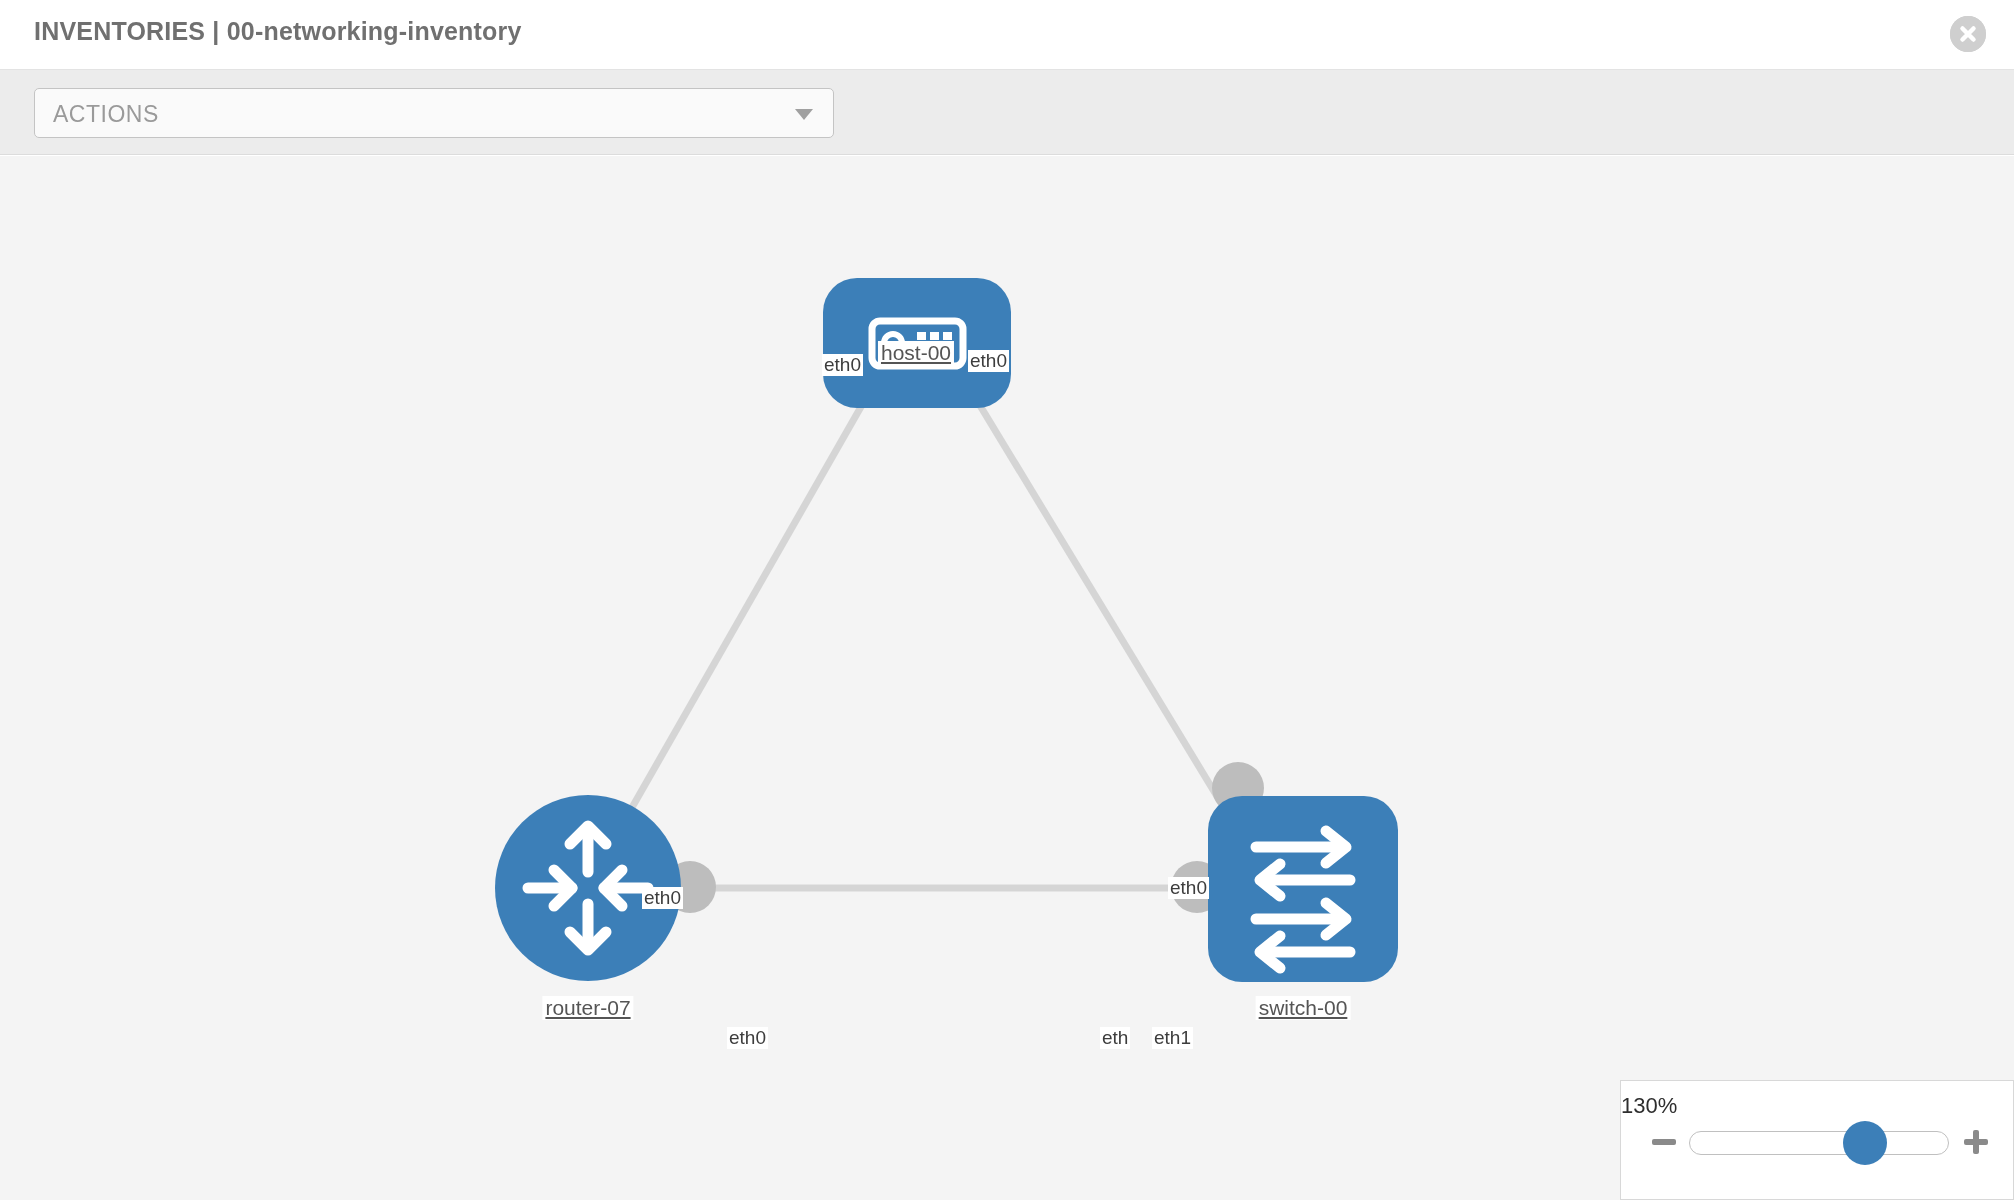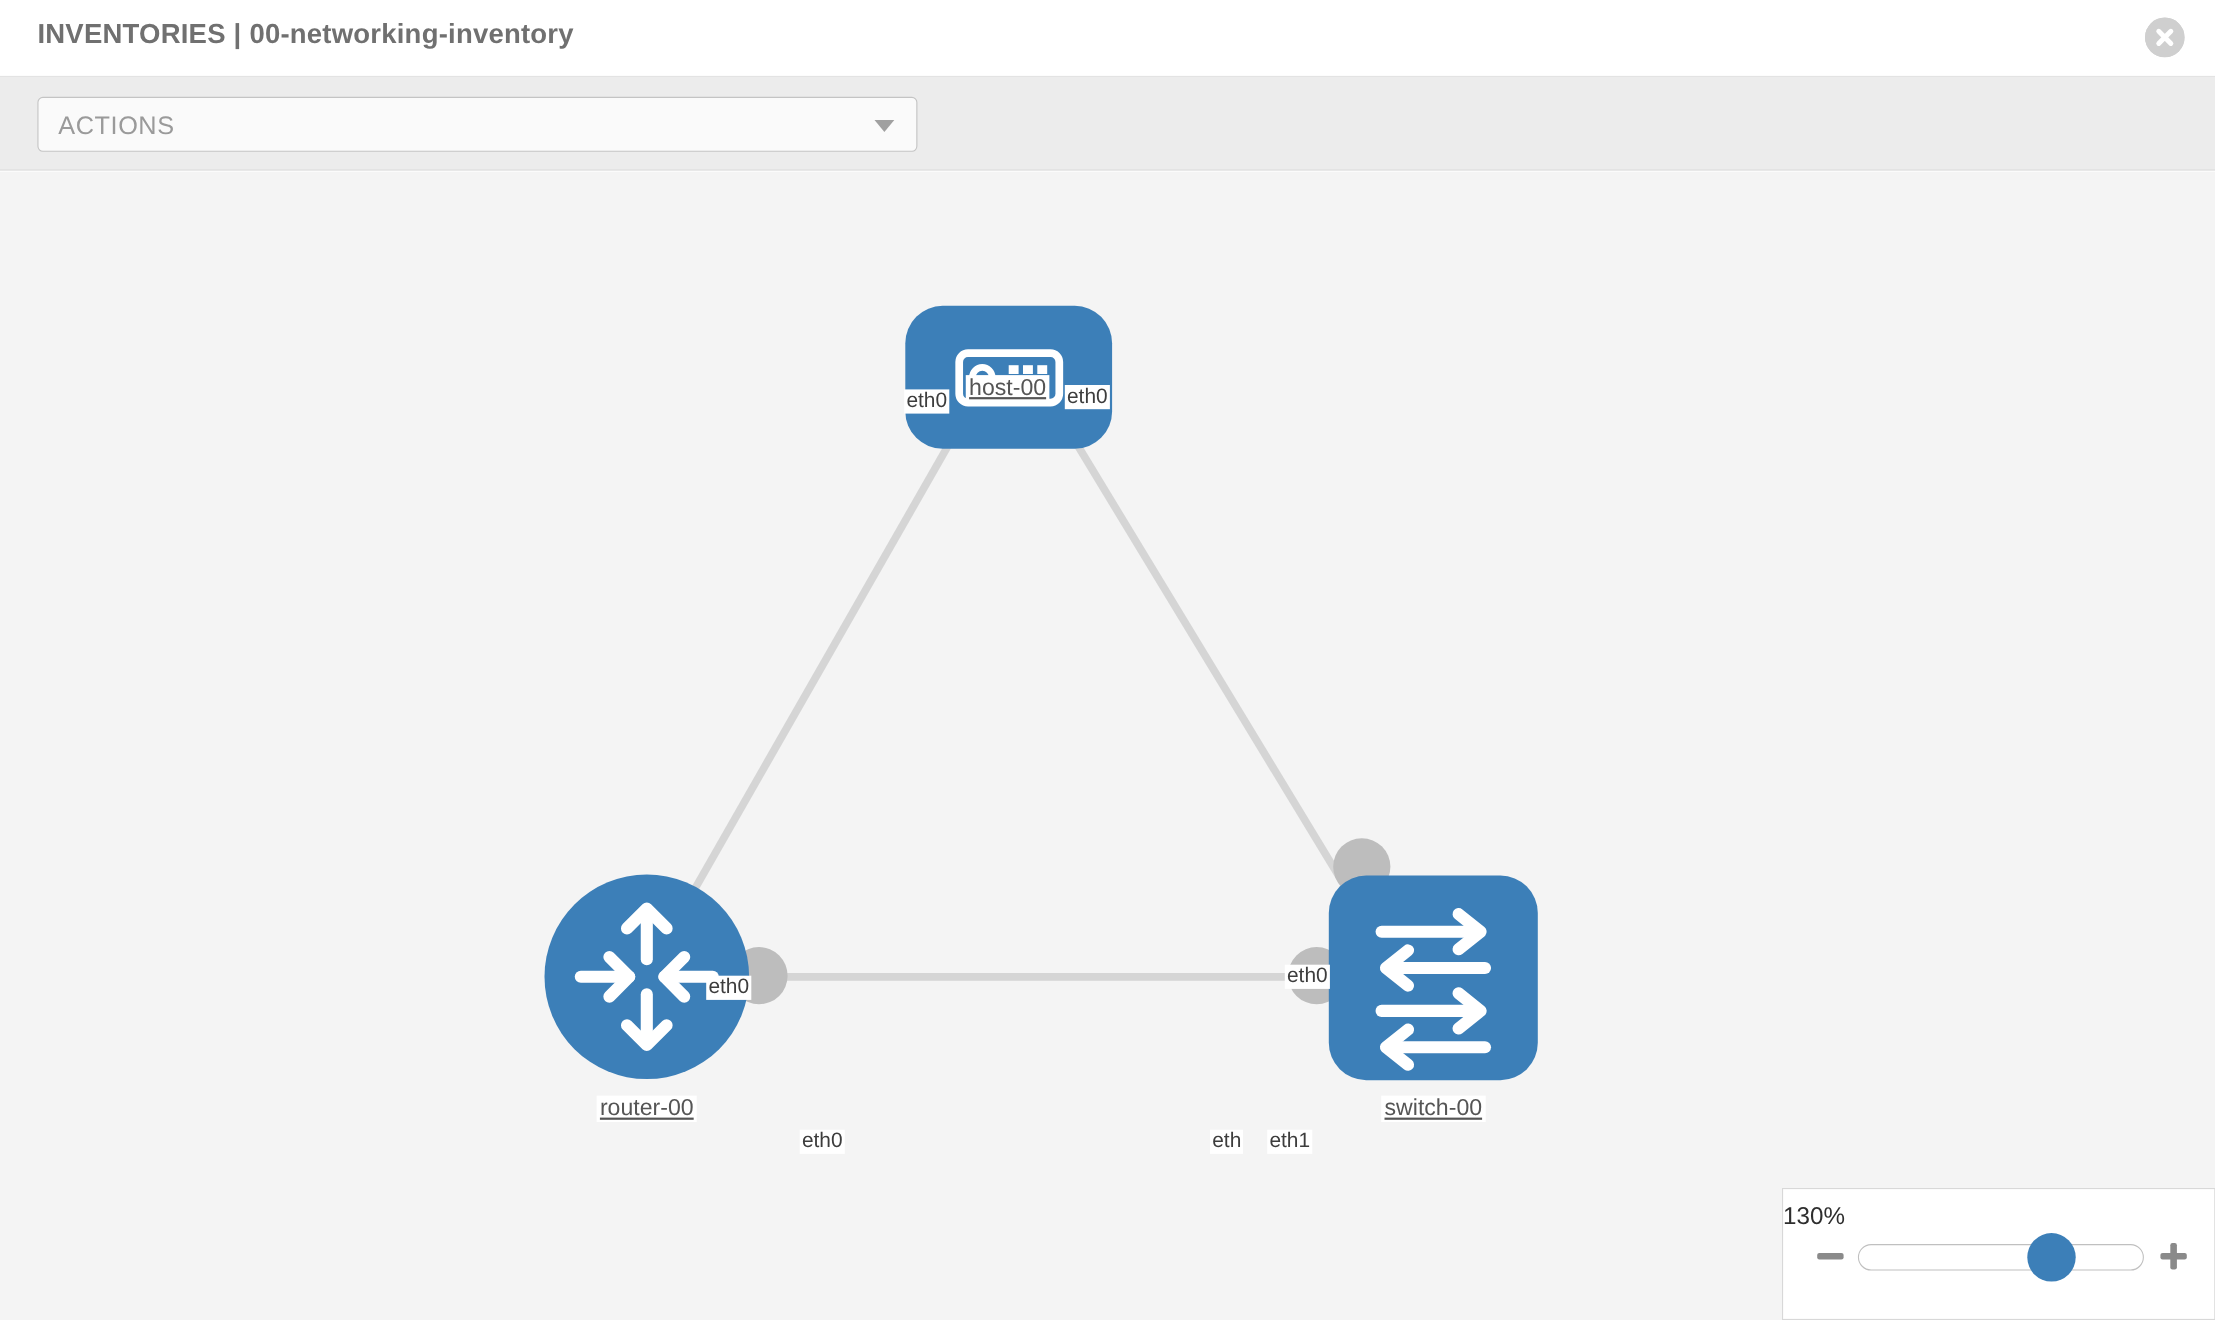--- a/index.html
+++ b/index.html
@@ -307,21 +307,21 @@
           <path d="M1280 708 L1260 724 L1280 740"></path>
           <path d="M1256 763 L1344 763"></path>
           <path d="M1326 747 L1346 763 L1326 779"></path>
           <path d="M1350 796 L1262 796"></path>
           <path d="M1280 780 L1260 796 L1280 812"></path>
         </g>
       </g>
     </svg>
 
     <div class="node-label" style="left:916px; top:185px;">host-00</div>
-    <div class="node-label" style="left:588px; top:840px;">router-00</div>
+    <div class="node-label" style="left:588px; top:840px;">router-07</div>
     <div class="node-label" style="left:1303px; top:840px;">switch-00</div>
 
     <div class="iface-label" style="left:822px; top:198px;">eth0</div>
     <div class="iface-label" style="left:968px; top:194px;">eth0</div>
     <div class="iface-label" style="left:642px; top:731px;">eth0</div>
     <div class="iface-label" style="left:1168px; top:721px;">eth0</div>
     <div class="iface-label" style="left:727px; top:871px;">eth0</div>
     <div class="iface-label" style="left:1100px; top:871px;">eth</div>
     <div class="iface-label" style="left:1117px; top:871px;margin-left:35px;">eth1</div>
   </div>

